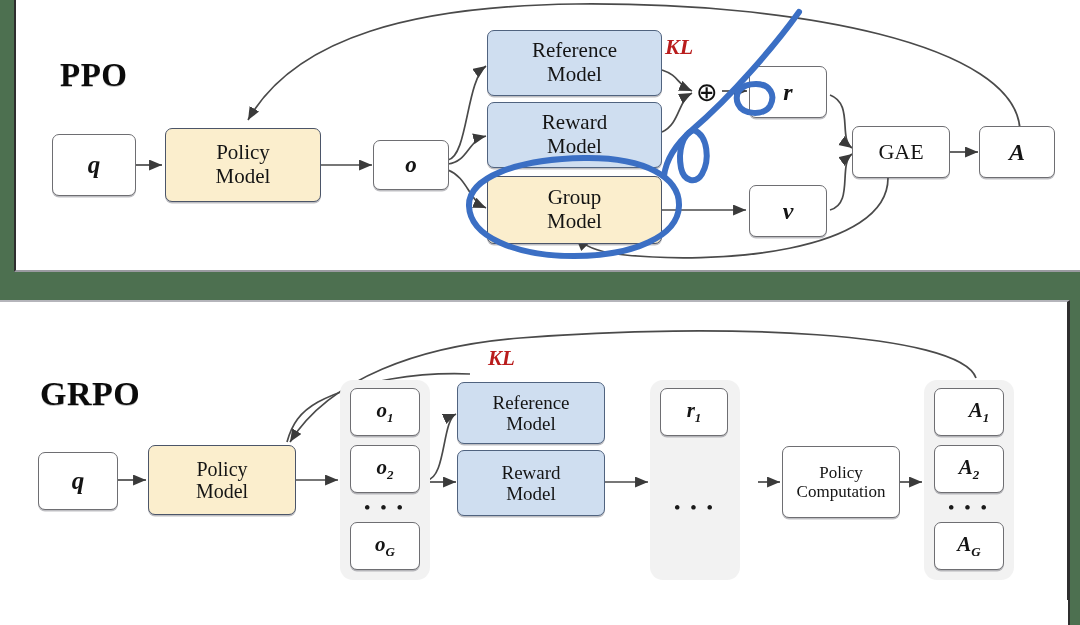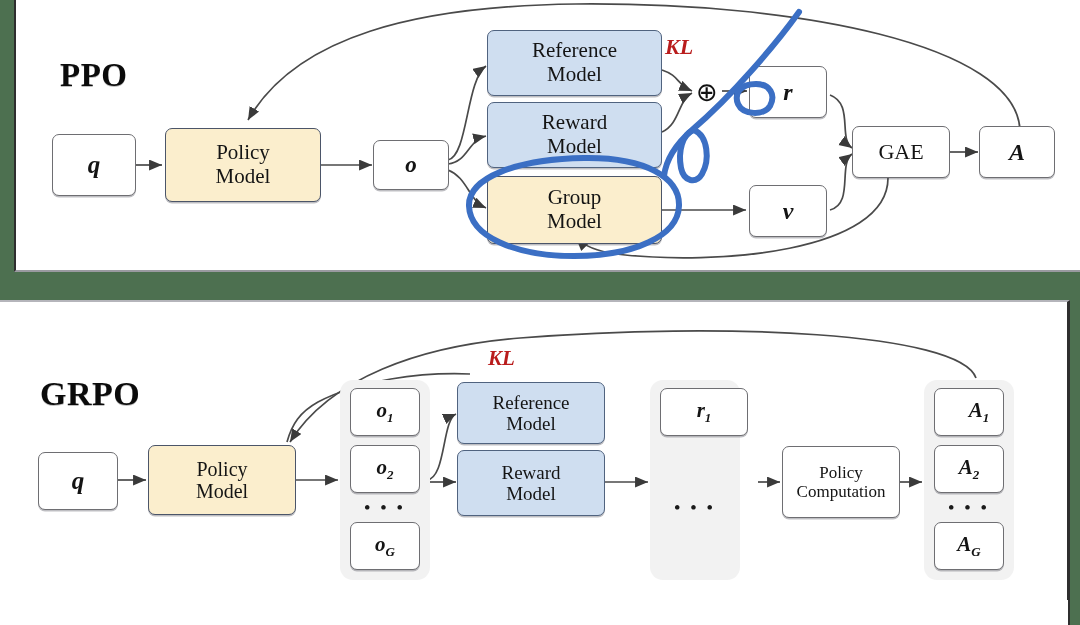--- a/index.html
+++ b/index.html
@@ -285,21 +285,21 @@
       <span>Reference</span>
       <span>Model</span>
     </div>
 
     <div class="node blue upright" style="left:457px; top:148px; width:148px; height:66px; font-size:19px;">
       <span>Reward</span>
       <span>Model</span>
     </div>
 
     <div class="grouprect" style="left:650px; top:78px; width:90px; height:200px;"></div>
-    <div class="node plain" style="left:660px; top:86px; width:88px; height:48px; font-size:21px;">
+    <div class="node plain" style="left:660px; top:86px; width:68px; height:48px; font-size:21px;">
       <span><span>r</span><span class="sub">1</span></span>
     </div>
     <div class="dots" style="left:660px; top:196px; width:70px; font-size:17px;">• • •</div>
 
     <div class="node upright" style="left:782px; top:144px; width:118px; height:72px; font-size:17px;">
       <span>Policy</span>
       <span>Computation</span>
     </div>
 
     <div class="grouprect" style="left:924px; top:78px; width:90px; height:200px;"></div>

